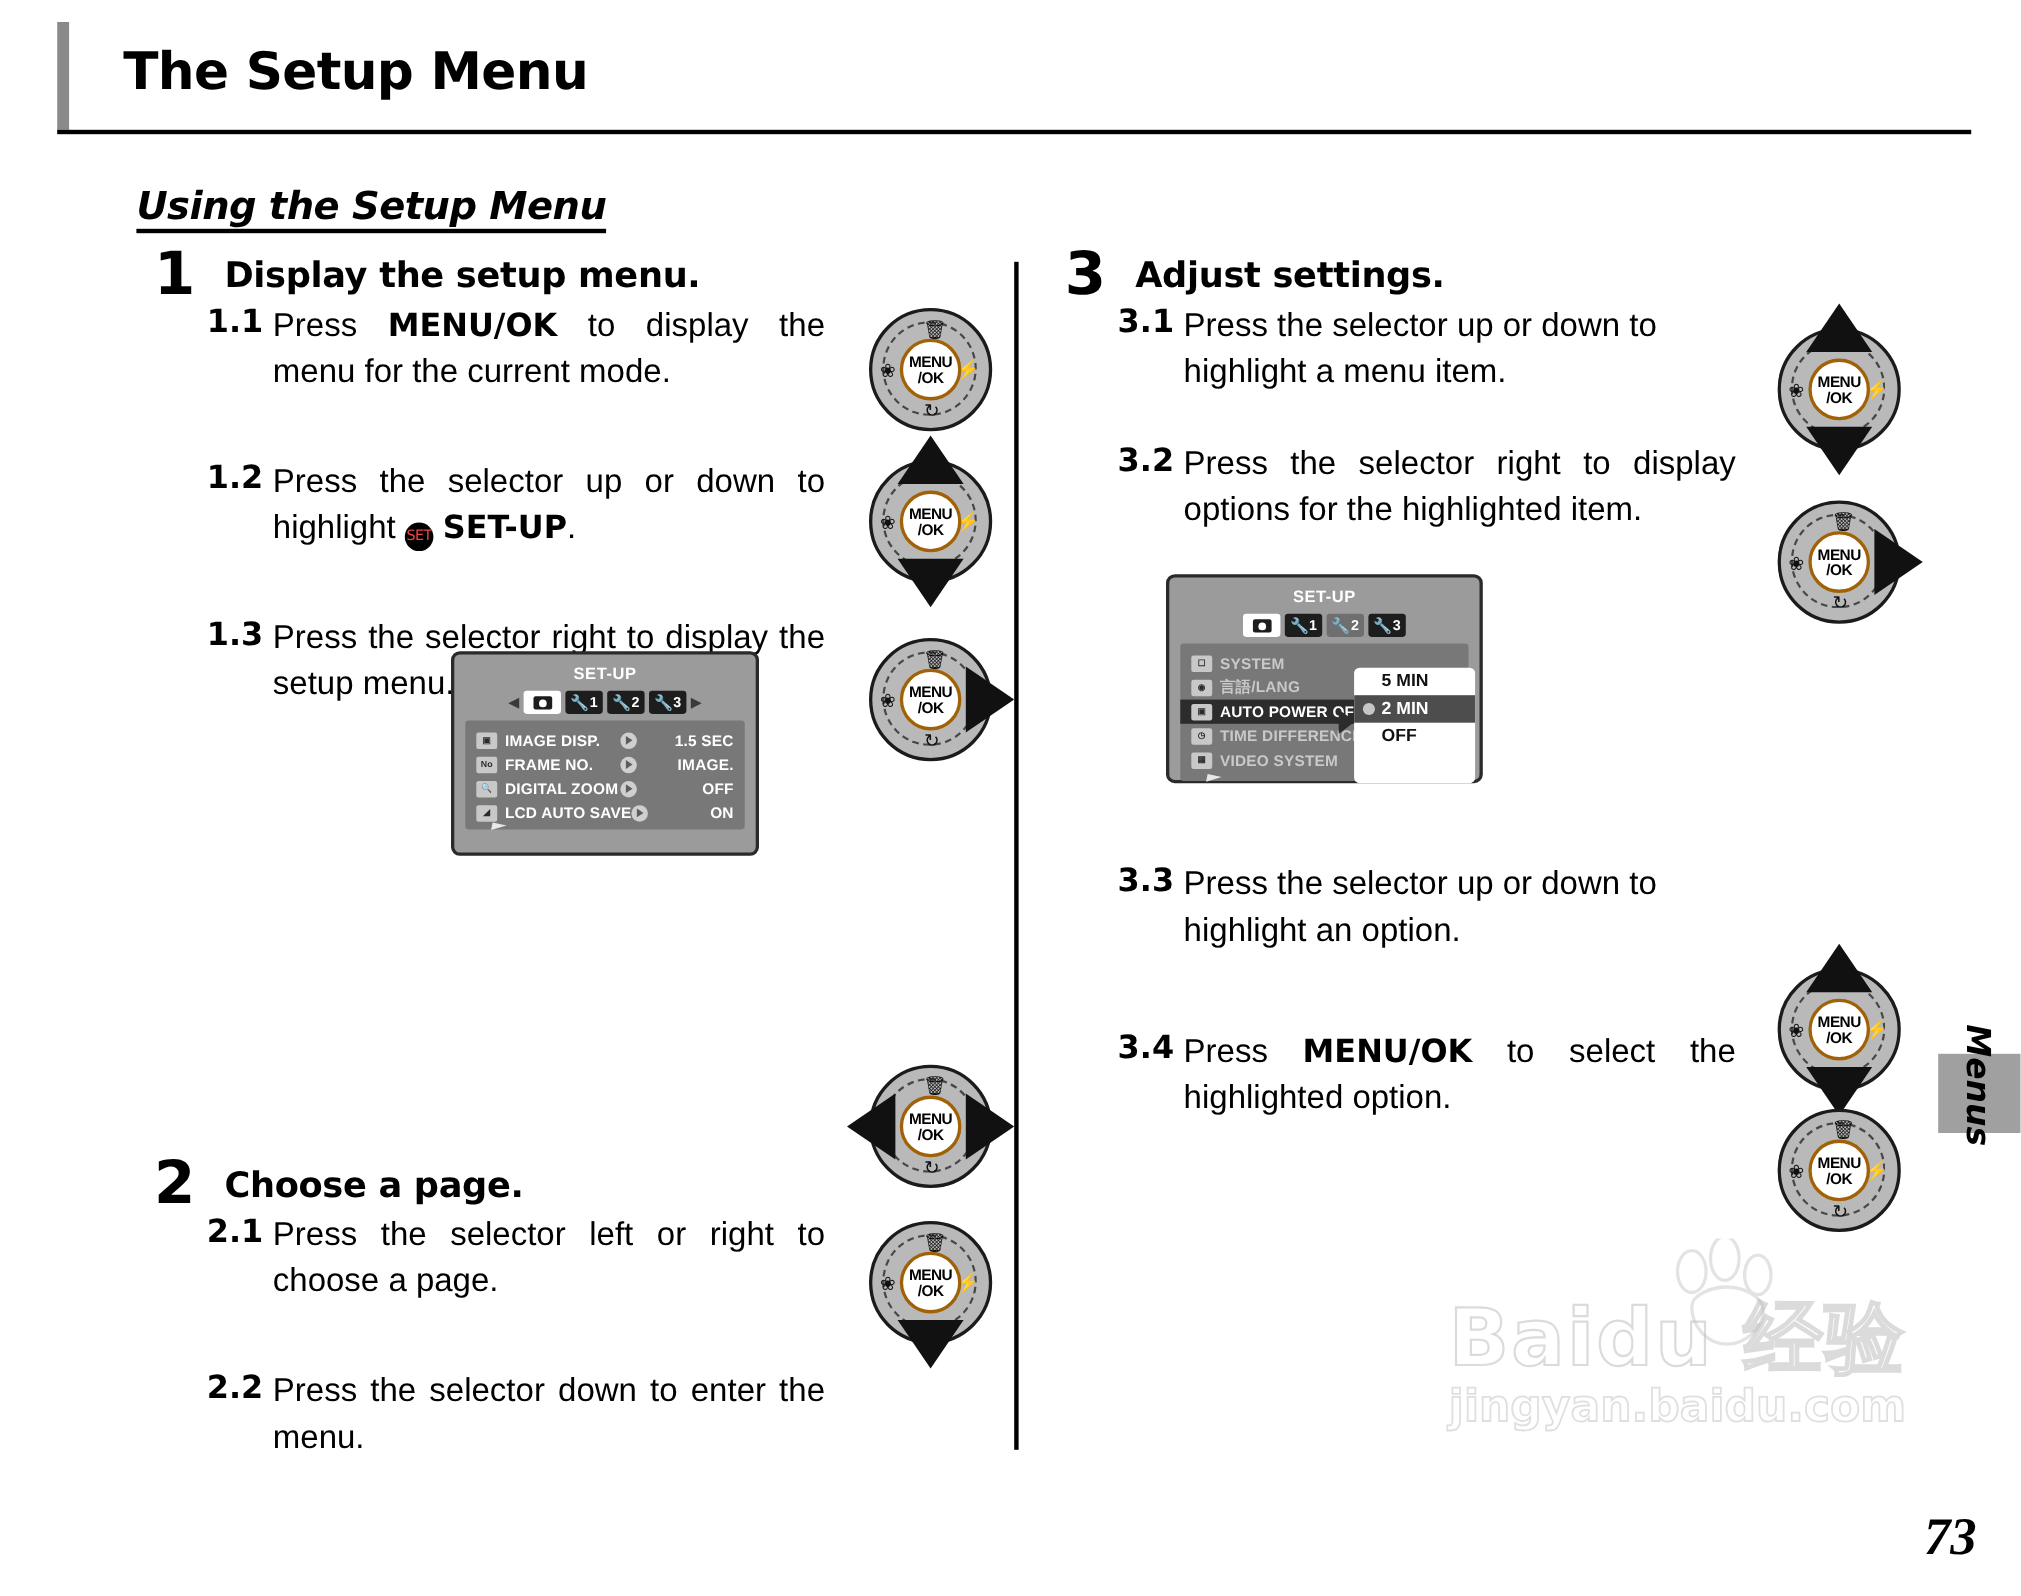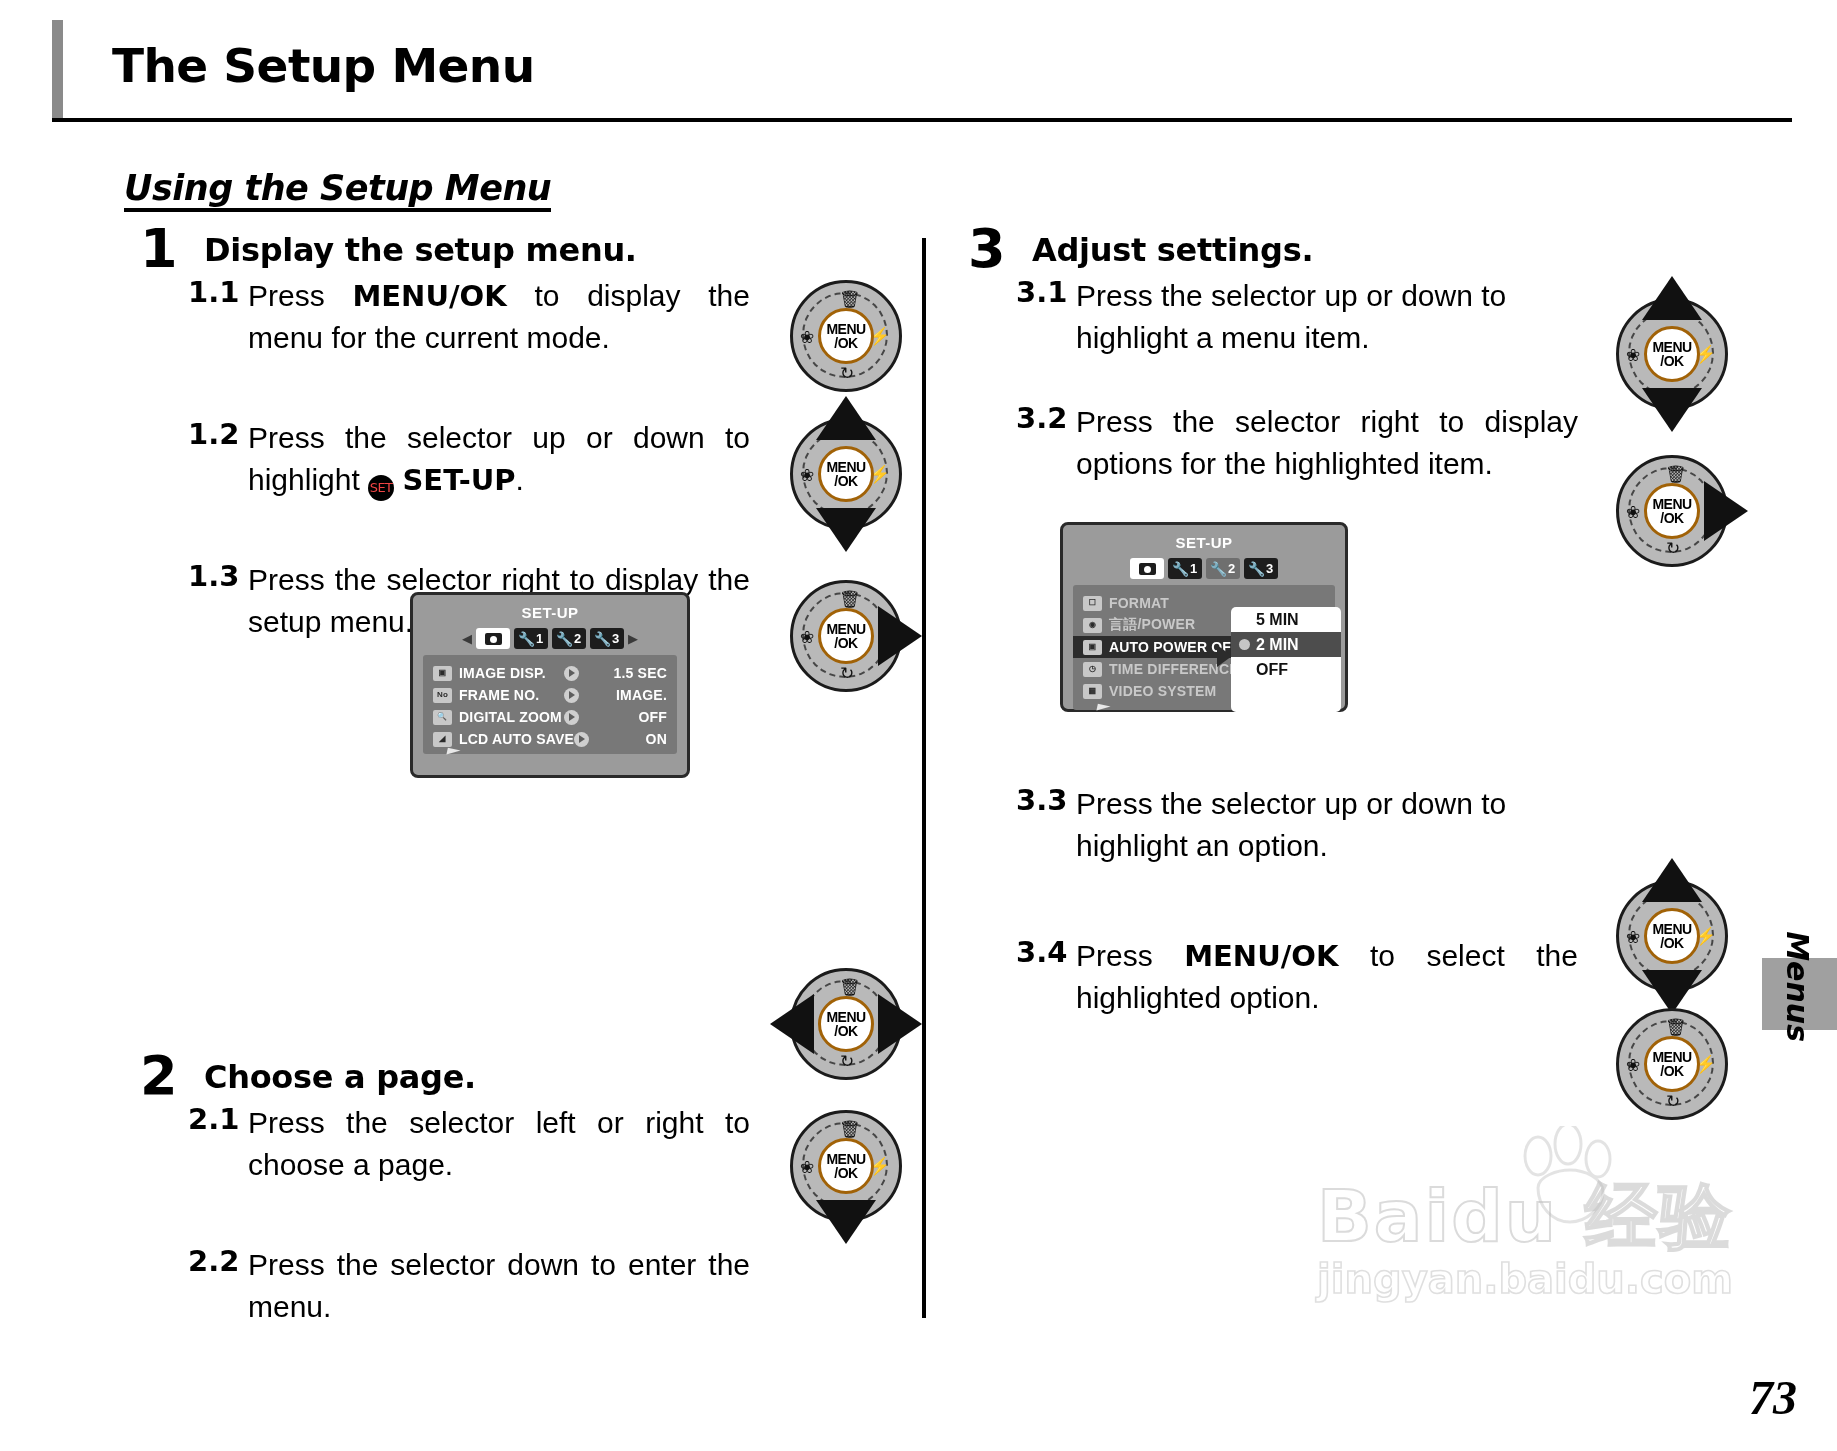--- a/index.html
+++ b/index.html
@@ -364,25 +364,25 @@
             <span>2</span>
           </span>
         <span class="tab">
             <span class="wr">🔧</span>
             <span>3</span>
           </span>
       </div>
       <div class="lcd-body" style="padding-bottom:8px;">
         <div class="mrow dim">
           <span class="mico">☐</span>
-          <span class="mlabel">FORMAT</span>
+          <span class="mlabel">SYSTEM</span>
         </div>
         <div class="mrow dim">
           <span class="mico">◉</span>
-          <span class="mlabel">言語/POWER</span>
+          <span class="mlabel">言語/LANG</span>
         </div>
         <div class="mrow hi">
           <span class="mico">▣</span>
           <span class="mlabel">AUTO POWER OFF</span>
         </div>
         <div class="mrow dim">
           <span class="mico">◷</span>
           <span class="mlabel">TIME DIFFERENCE</span>
         </div>
         <div class="mrow dim">

